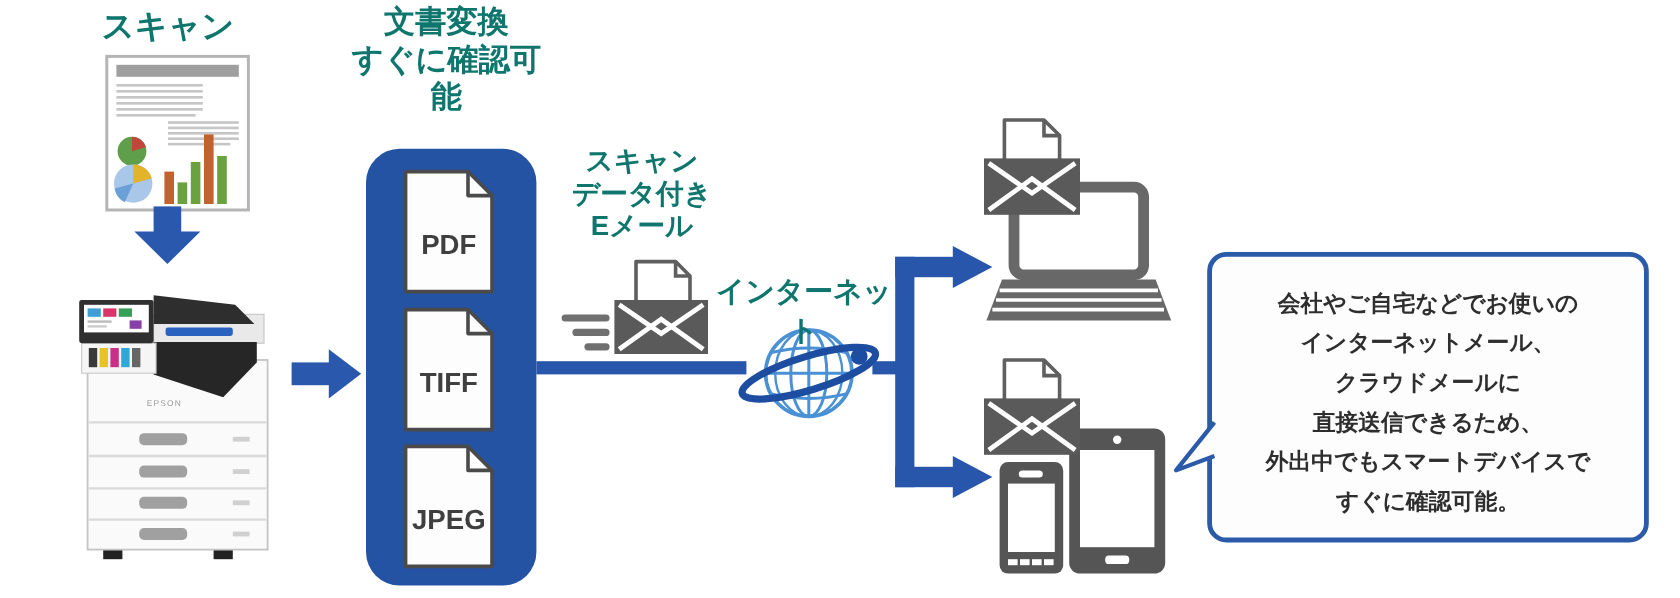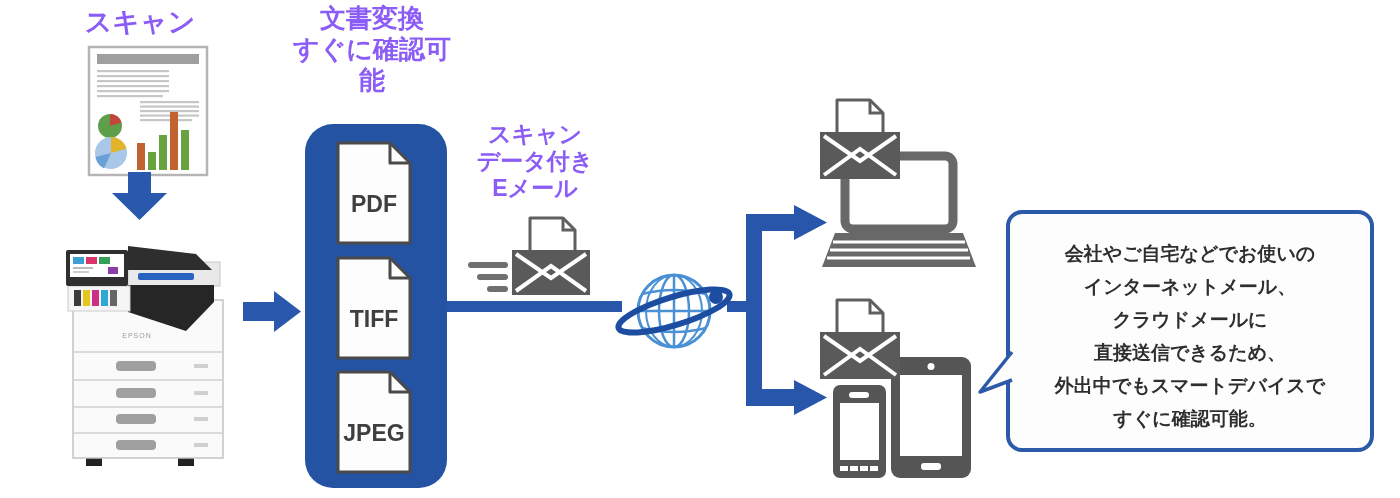--- a/index.html
+++ b/index.html
@@ -2,21 +2,21 @@
 <html><head>
 <meta charset="utf-8">
 <style>
   html,body{margin:0;padding:0;background:#ffffff;}
   .canvas{
     position:relative;width:1400px;height:498px;background:#ffffff;overflow:hidden;
     font-family:"Liberation Sans","DejaVu Sans",sans-serif;
   }
   .art{position:absolute;left:0;top:0;}
   .label{
-    position:absolute;font-weight:bold;color:#8b5cf6;text-align:center;
+    position:absolute;font-weight:bold;color:#0f766e;text-align:center;
     white-space:pre-line;
   }
   .scan-label{left:62px;top:4px;width:156px;font-size:27px;}
   .format-label{left:287px;top:3px;width:170px;font-size:26px;line-height:31px;}
   .email-label{left:454px;top:121px;width:162px;font-size:23px;line-height:27px;}
   .internet-label{left:596px;top:227px;width:148px;font-size:24px;}
   .bubble-text{
     left:1016px;top:237px;width:348px;font-size:19px;line-height:33px;color:#2e2e2e;
   }
   svg text.fmt{font-family:"Liberation Sans","DejaVu Sans",sans-serif;font-weight:bold;}
@@ -224,19 +224,20 @@
       <path d="M1012,352 L980,392 L1012,380" fill="#fdfdfd" stroke="#2b5aa8" stroke-width="3.5" stroke-linejoin="round"></path>
     </g>
   </svg>
 
   <div class="label scan-label">スキャン</div>
   <div class="label format-label">文書変換
 すぐに確認可能</div>
   <div class="label email-label">スキャン
 データ付き
 Eメール</div>
+  <div class="label internet-label">インターネット</div>
   <div class="label bubble-text">会社やご自宅などでお使いの
 インターネットメール、
 クラウドメールに
 直接送信できるため、
 外出中でもスマートデバイスで
 すぐに確認可能。</div>
 </div>
 
 </body></html>

